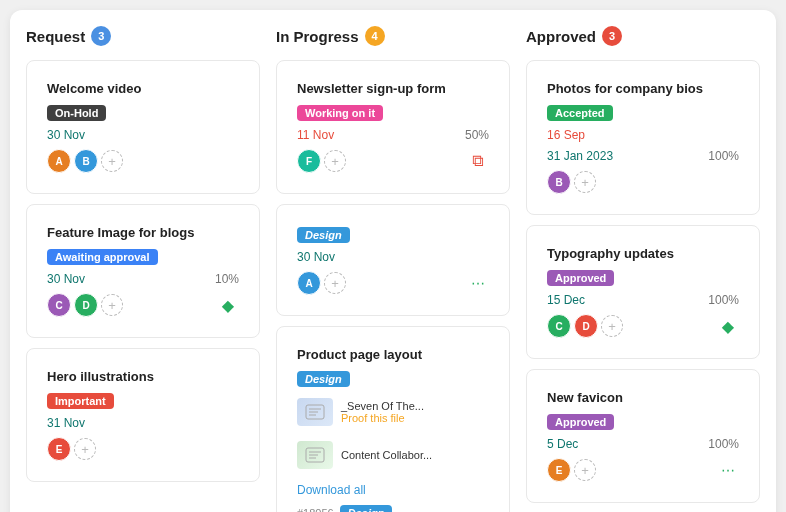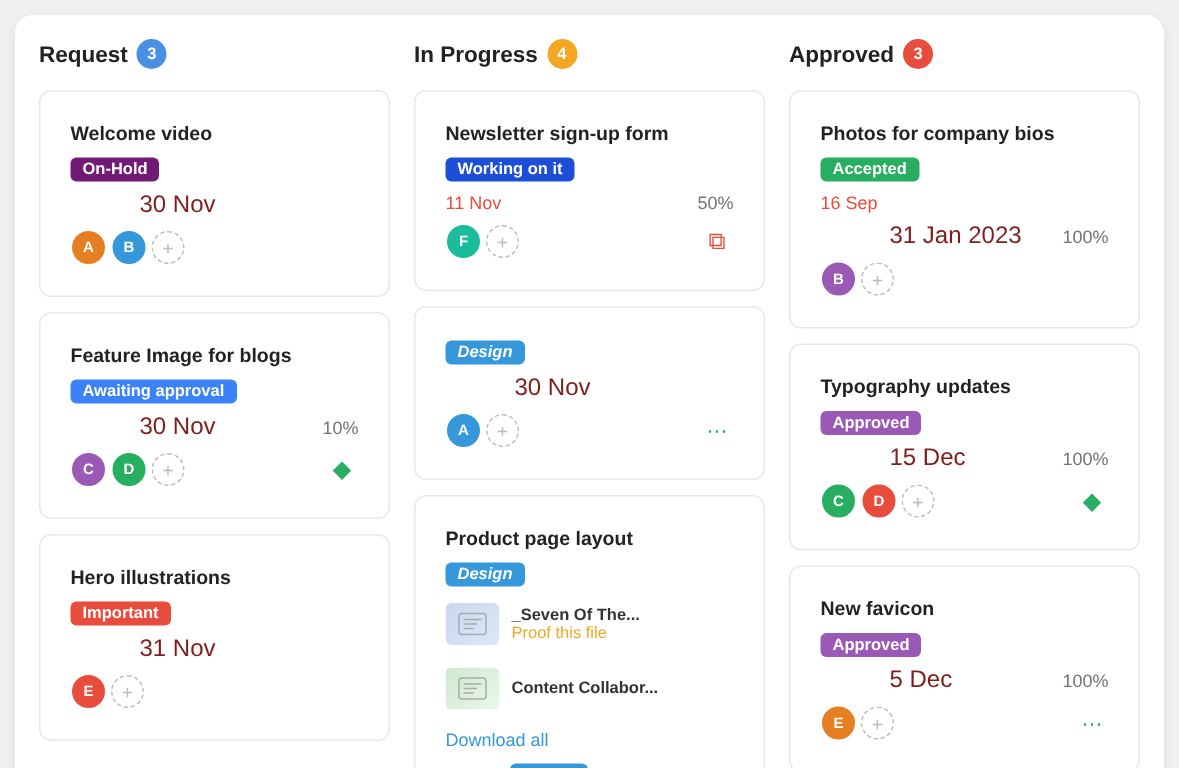--- a/index.html
+++ b/index.html
@@ -66,31 +66,30 @@
       color: #222;
     }
     .tag {
       display: inline-block;
       padding: 2px 8px;
       border-radius: 4px;
       font-size: 11px;
       font-weight: 600;
       color: #fff;
     }
-    .tag-onhold { background: #701a75; }
+    .tag-onhold { background: #404040; }
     .tag-awaiting { background: #3b82f6; }
     .tag-important { background: #e74c3c; }
-    .tag-working { background: #1d4ed8; }
+    .tag-working { background: #ec4899; }
     .tag-design { background: #3498db; font-style: italic; }
     .tag-accepted { background: #27ae60; }
     .tag-approved { background: #9b59b6; }
     .card-date {
-      font-size: 16px;
-      color: #7f1d1d;
-      margin-left: 46px;
+      font-size: 12px;
+      color: #0f766e;
     }
     .card-date-red {
       font-size: 12px;
       color: #e74c3c;
     }
     .percent {
       font-size: 12px;
       color: #737373;
     }
     .avatars {
@@ -185,21 +184,21 @@
       height: 100%;
       background: linear-gradient(135deg, #d0d8e8 0%, #e8eaf0 100%);
       display: flex;
       align-items: center;
       justify-content: center;
     }
     .file-info { flex: 1; }
     .file-name {
       font-size: 11px;
       color: #333;
-      font-weight: 700;
+      font-weight: 400;
     }
     .file-link {
       font-size: 11px;
       color: #3498db;
       cursor: pointer;
     }
     .file-link-orange {
       font-size: 11px;
       color: #f5a623;
       cursor: pointer;

